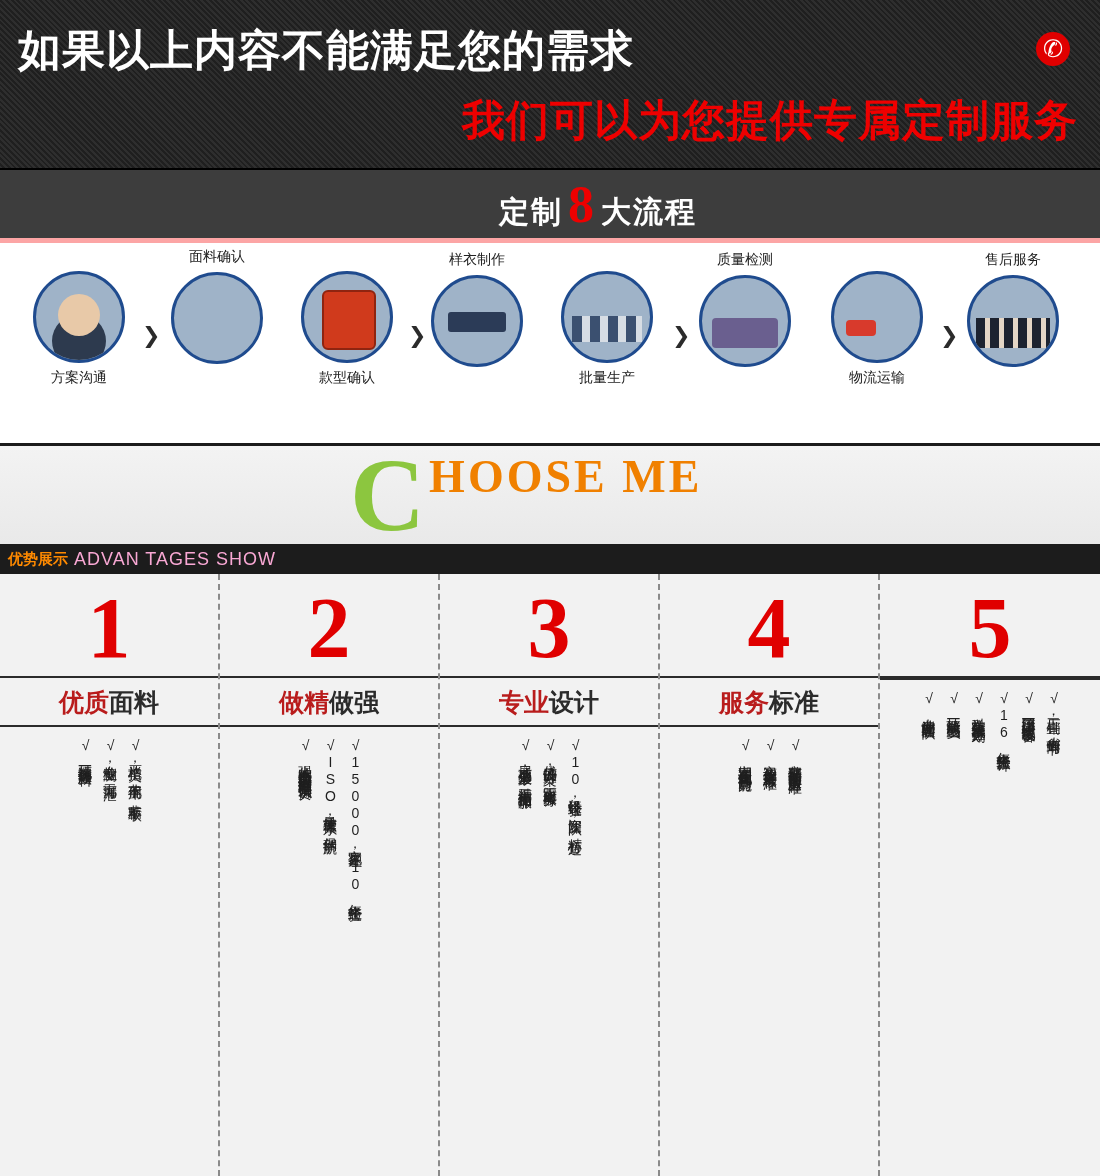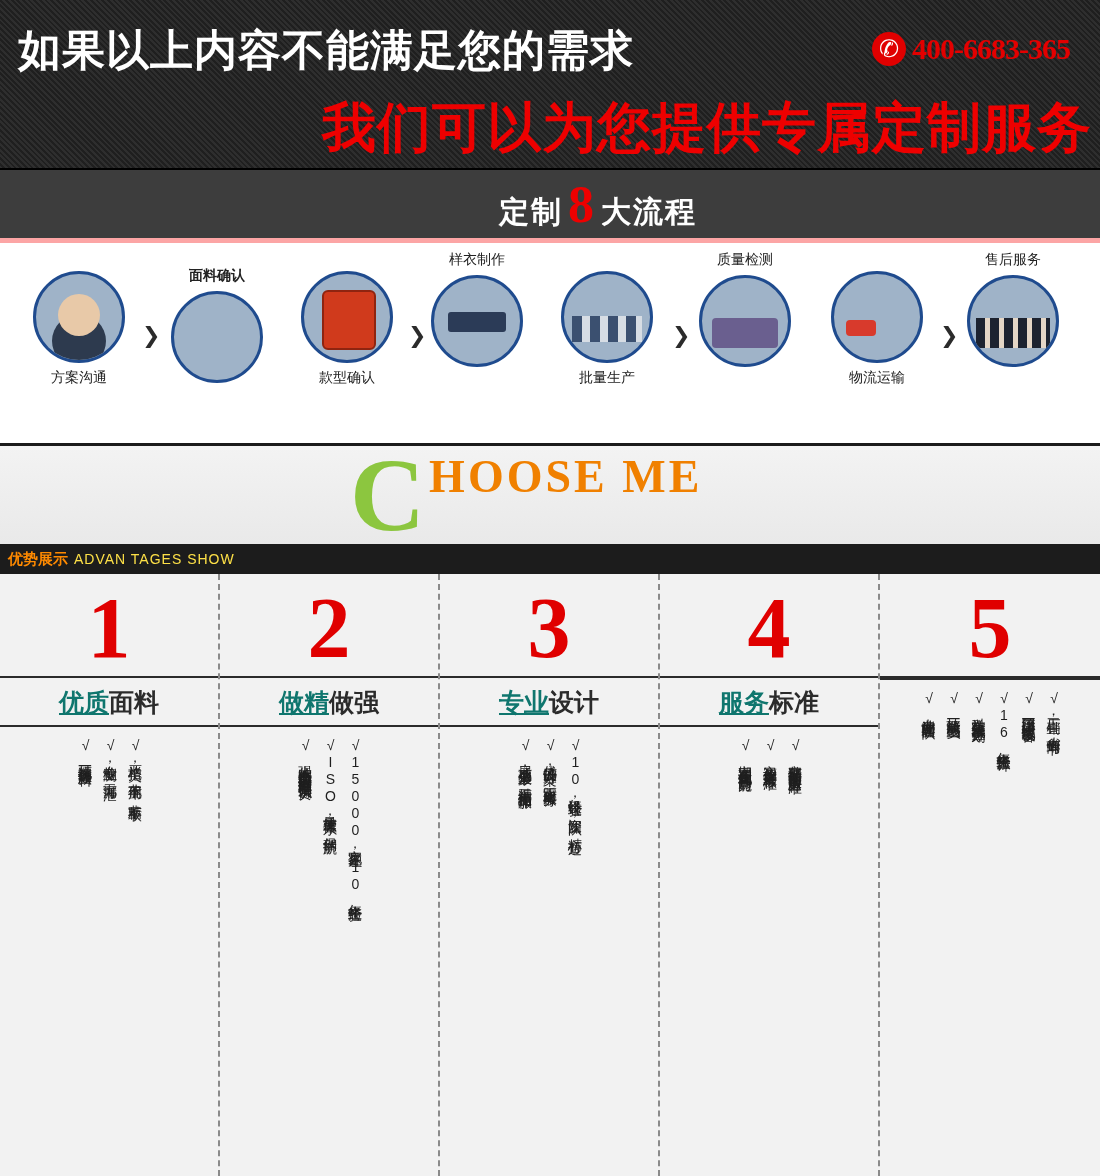--- a/index.html
+++ b/index.html
@@ -59,23 +59,23 @@
   }
   .phone-number {
     font-size: 30px;
     font-weight: bold;
     color: #e30000;
     font-family: "Liberation Serif", serif;
     letter-spacing: -1px;
   }
   .header-line2 {
     position: absolute;
-    right: 8px;
+    right: 22px;
     top: 92px;
-    font-size: 54px;
+    font-size: 43px;
     font-weight: bold;
     color: #ee0000;
     white-space: nowrap;
     letter-spacing: 1px;
   }
 
   
   .process-bar {
     position: relative;
     width: 1100px;
@@ -227,22 +227,22 @@
     display: flex;
     align-items: center;
   }
   .adv-cn {
     color: #ff8a00;
     font-size: 15px;
     margin-left: 8px;
     font-weight: bold;
   }
   .adv-en {
-    color: #fde047;
-    font-size: 14px;
+    color: #f9a8d4;
+    font-size: 18px;
     margin-left: 6px;
     letter-spacing: 1px;
   }
 
   
   .reasons {
     position: relative;
     width: 1100px;
     height: 612px;
     background: #f2f2f2;
@@ -275,21 +275,21 @@
     height: 2px;
     background: #2b2b2b;
   }
   .reason-title {
     text-align: center;
     font-size: 25px;
     font-weight: bold;
     padding: 8px 0 6px;
     white-space: nowrap;
   }
-  .reason-title .hl { color: #0f766e; text-decoration: underline; }
+  .reason-title .hl { color: #b91c1c; }
   .reason-title .dk { color: #2b2b2b; text-align: right; }
   .reason-underline2 {
     width: 100%;
     height: 2px;
     background: #2b2b2b;
   }
   .bullets {
     display: flex;
     flex-direction: row-reverse;
     justify-content: center;
@@ -311,42 +311,41 @@
 </style>
 </head>
 <body>
 
 <div class="page">
 
   <div class="header">
     <div class="header-line1">如果以上内容不能满足您的需求</div>
     <div class="phone-block">
       <div class="phone-icon">✆</div>
-      <div class="phone-number">400-6683-365</div>
     </div>
     <div class="header-line2">我们可以为您提供专属定制服务</div>
   </div>
 
   <div class="process-bar">
     <div class="process-title">
       <span>定制</span>
       <span class="num">8</span>
       <span>大流程</span>
     </div>
   </div>
 
   <div class="steps">
 
     <div class="step" style="left:24px; top:28px;">
       <div class="bubble art-operator"></div>
       <div class="label">方案沟通</div>
     </div>
     <div class="arrow" style="left:142px; top:80px;">❯</div>
 
-    <div class="step top" style="left:162px; top:24px;font-weight:bold;">
+    <div class="step top" style="left:162px; top:5px;">
       <div class="label">面料确认</div>
       <div class="bubble art-fabric"></div>
     </div>
 
     <div class="step" style="left:292px; top:28px;">
       <div class="bubble art-shirt"></div>
       <div class="label">款型确认</div>
     </div>
     <div class="arrow" style="left:408px; top:80px;">❯</div>
 

